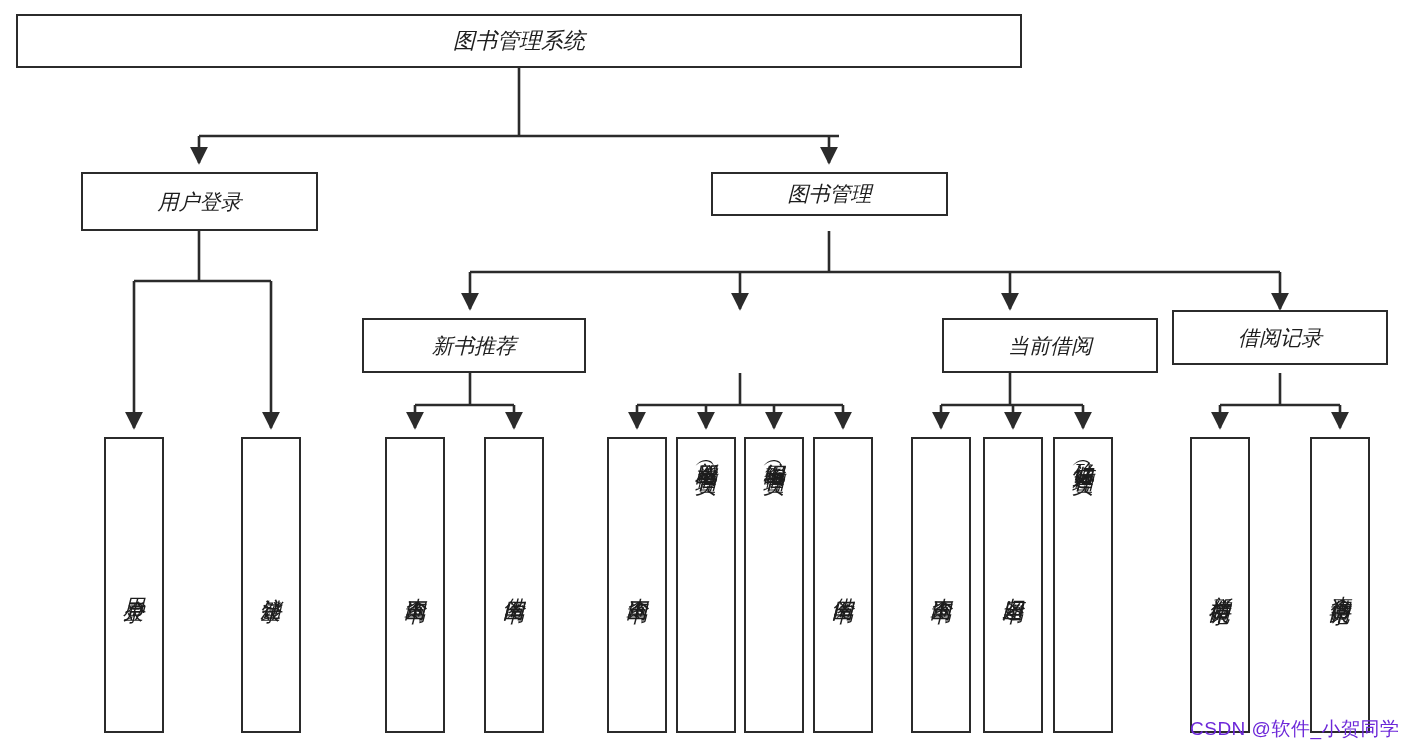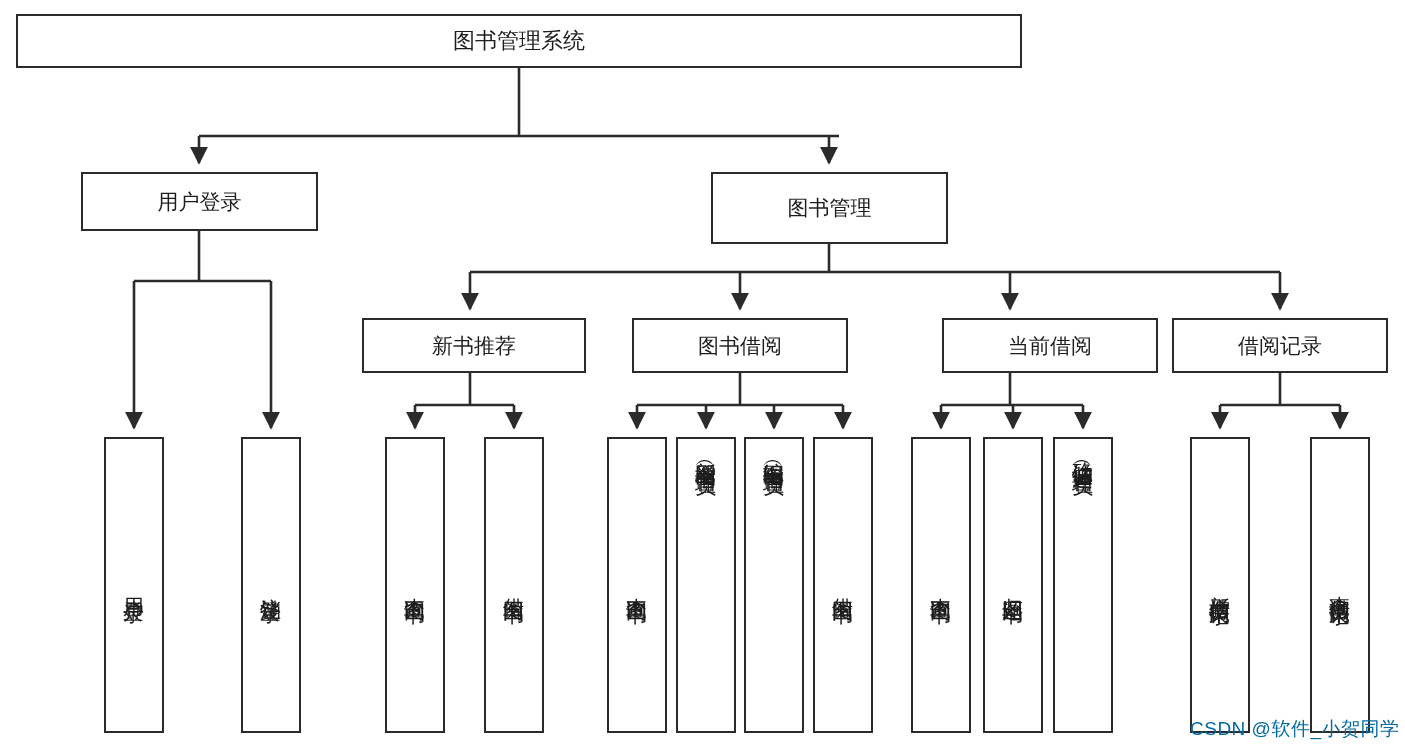--- a/index.html
+++ b/index.html
@@ -27,20 +27,21 @@
   }
   .node {
     position: absolute;
     box-sizing: border-box;
     background: #ffffff;
     border: 2px solid #2b2b2b;
     display: flex;
     align-items: center;
     justify-content: center;
     color: #1d1d1d;
+    font-style: italic;
   }
   .node .label {
     display: block;
     text-align: center;
     line-height: 1.22;
     white-space: nowrap;
   }
   
   .node.horiz .label {
     font-size: 21px;
@@ -62,21 +63,21 @@
     line-height: 1;
     white-space: nowrap;
   }
   
   .node.vert.centered {
     align-items: center;
     padding-top: 0;
   }
   .watermark {
     position: absolute;
-    color: #0369a1;
+    color: #6d28d9;
     font-size: 19px;
     white-space: nowrap;
     letter-spacing: 0.5px;
   }
 </style>
 </head>
 <body>
 
 <div id="canvas">
 
@@ -130,34 +131,31 @@
     </g>
   </svg>
 
   <div class="node horiz root" style="left:16px; top:14px; width:1006px; height:54px;">
     <span class="label">图书管理系统</span>
   </div>
 
   <div class="node horiz" style="left:81px; top:172px; width:237px; height:59px;">
     <span class="label">用户登录</span>
   </div>
-  <div class="node horiz" style="left:711px; top:172px; width:237px; height:72px;">
+  <div class="node horiz" style="left:711px; top:172px; width:237px; height:44px;">
     <span class="label">图书管理</span>
   </div>
 
   <div class="node horiz" style="left:362px; top:318px; width:224px; height:55px;">
     <span class="label">新书推荐</span>
   </div>
-  <div class="node horiz" style="left:632px; top:318px; width:216px; height:55px;">
-    <span class="label">图书借阅</span>
-  </div>
   <div class="node horiz" style="left:902px; top:318px; width:216px; height:55px;margin-left:40px;">
     <span class="label">当前借阅</span>
   </div>
-  <div class="node horiz" style="left:1172px; top:318px; width:216px; height:55px;">
+  <div class="node horiz" style="left:1172px; top:310px; width:216px; height:55px;">
     <span class="label">借阅记录</span>
   </div>
 
   <div class="node vert centered" style="left:104px; top:437px; width:60px; height:296px;">
     <span class="label">用户登录</span>
   </div>
   <div class="node vert centered" style="left:241px; top:437px; width:60px; height:296px;">
     <span class="label">注销登录</span>
   </div>
 

